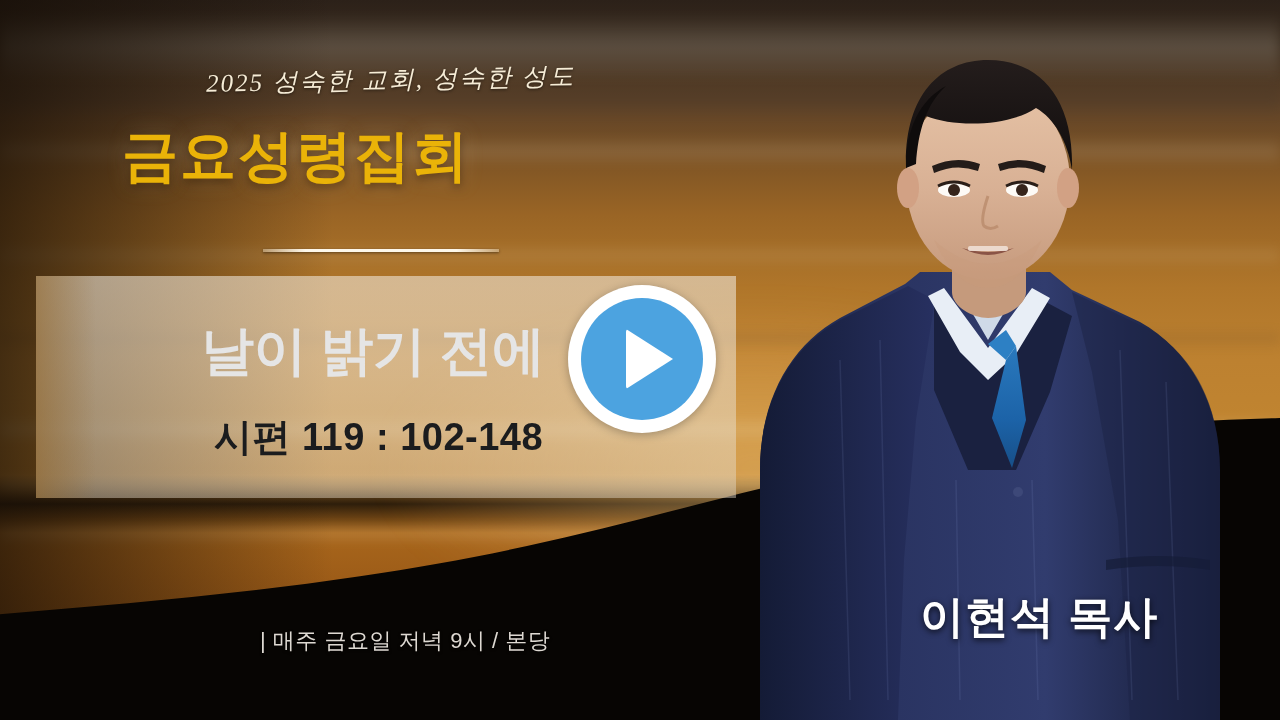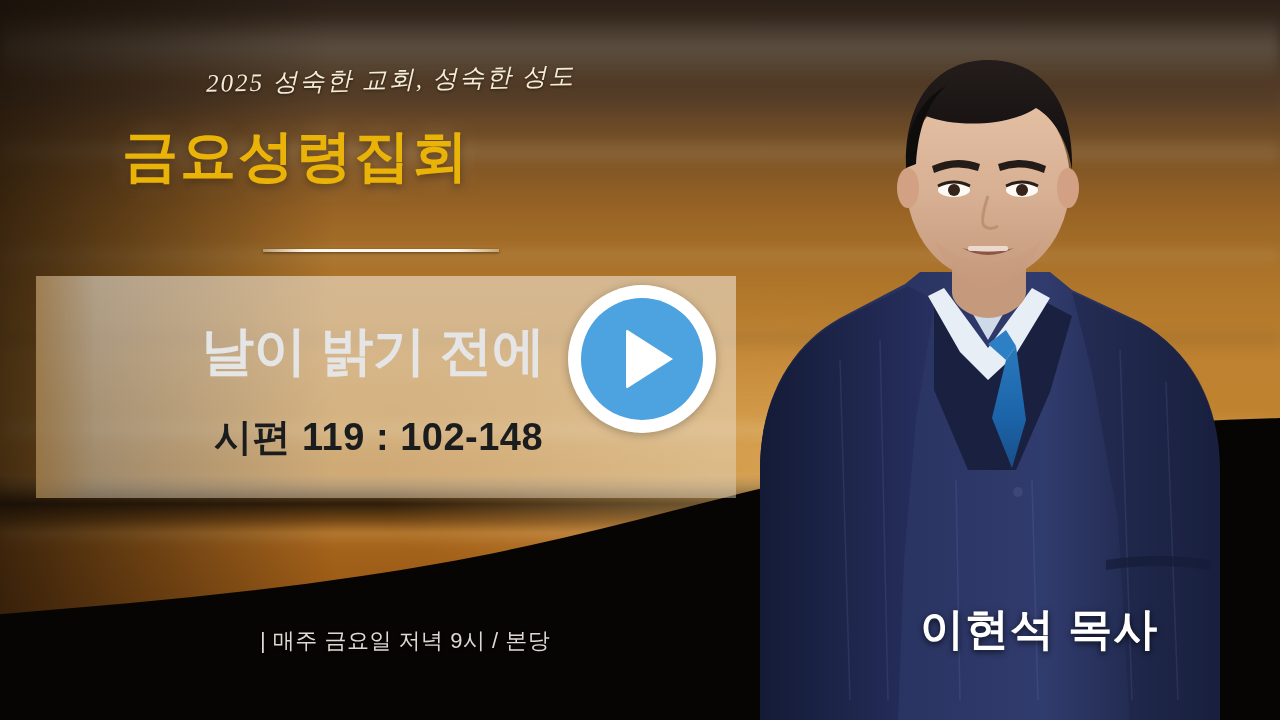--- a/index.html
+++ b/index.html
@@ -120,21 +120,20 @@
     text-shadow:0 1px 3px rgba(0,0,0,.6);
     margin-left:26px;
   }
 
   .speaker{
     position:absolute;left:920px;top:588px;
     font-size:44px;font-weight:700;letter-spacing:1px;
     color:#ffffff;
     white-space:nowrap;
     text-shadow:0 2px 6px rgba(0,0,0,.75);
-    margin-top:12px;
   }
 
   
   .play-btn{
     position:absolute;left:568px;top:285px;width:148px;height:148px;
     border-radius:50%;
     background:#ffffff;
     display:flex;align-items:center;justify-content:center;
     box-shadow:0 2px 10px rgba(0,0,0,.28);
     cursor:pointer;

